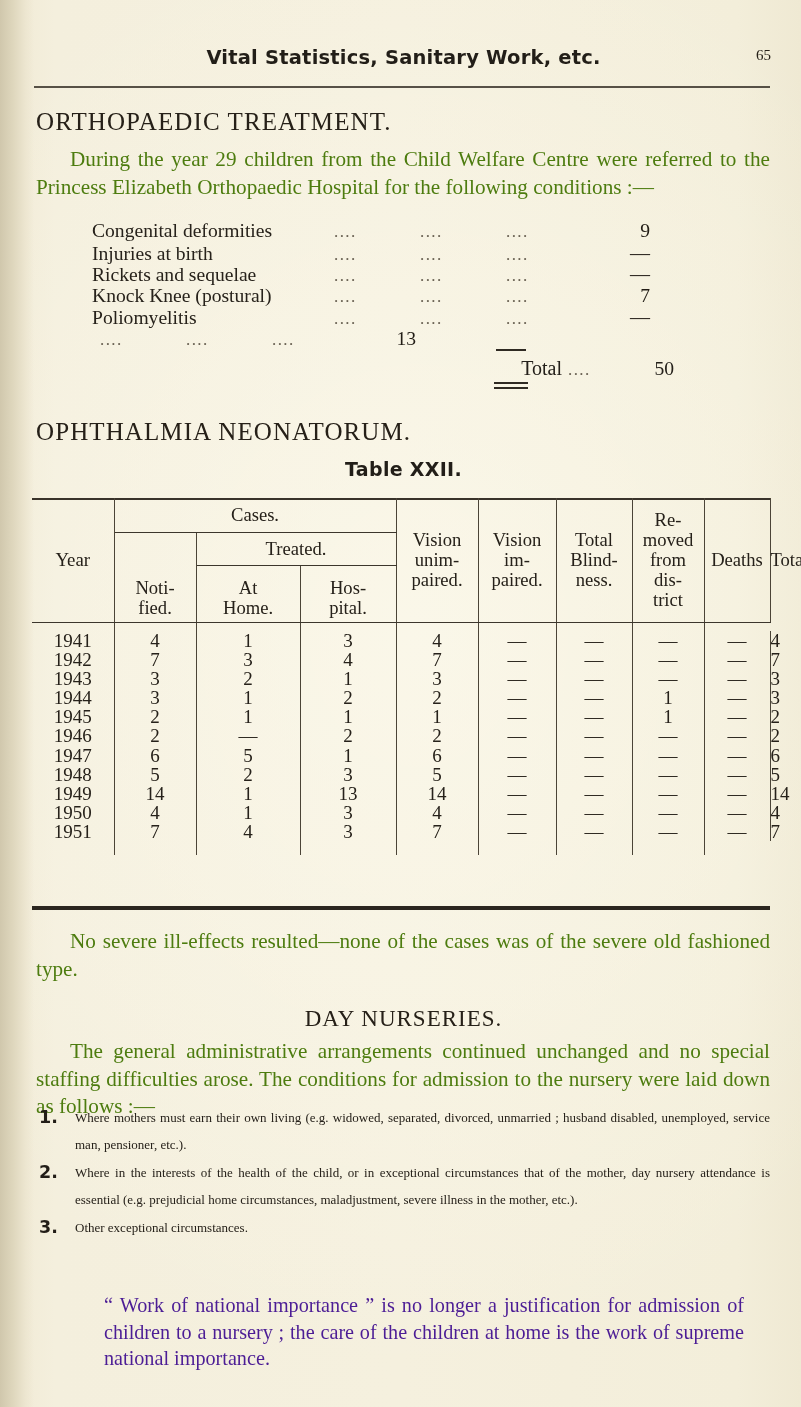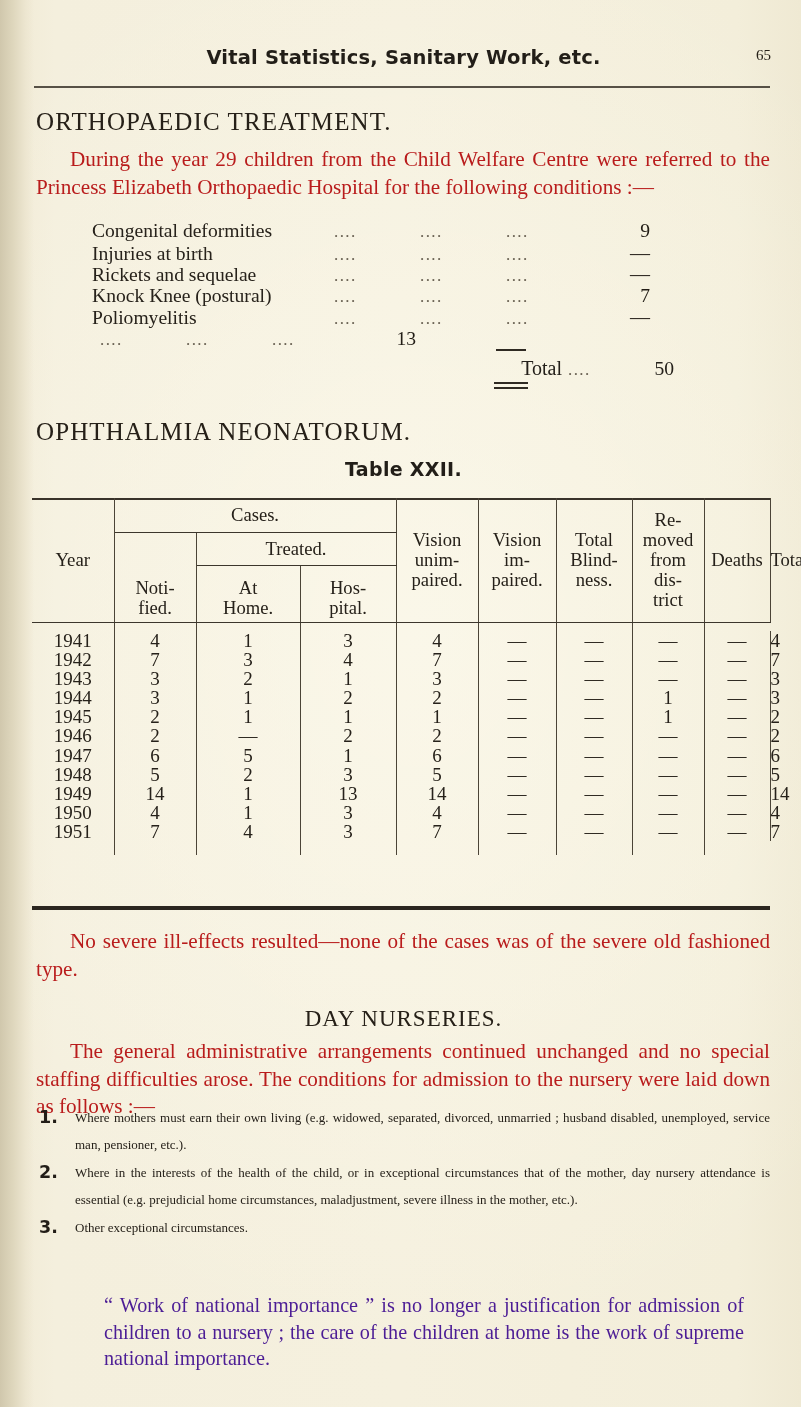--- a/index.html
+++ b/index.html
@@ -94,21 +94,21 @@
     color: #221e18;
   }
 
   
   p.body {
     margin: 0;
     font-size: 21.2px;
     line-height: 27.5px;
     text-align: justify;
     text-align-last: left;
-    color: #b91c1c;
+    color: #4d7c0f;
   }
   p.body.indent { text-indent: 34px; }
 
   
   .ortho-list {
     position: absolute;
     left: 92px; top: 220px;
     width: 620px;
   }
   .ortho-row {

